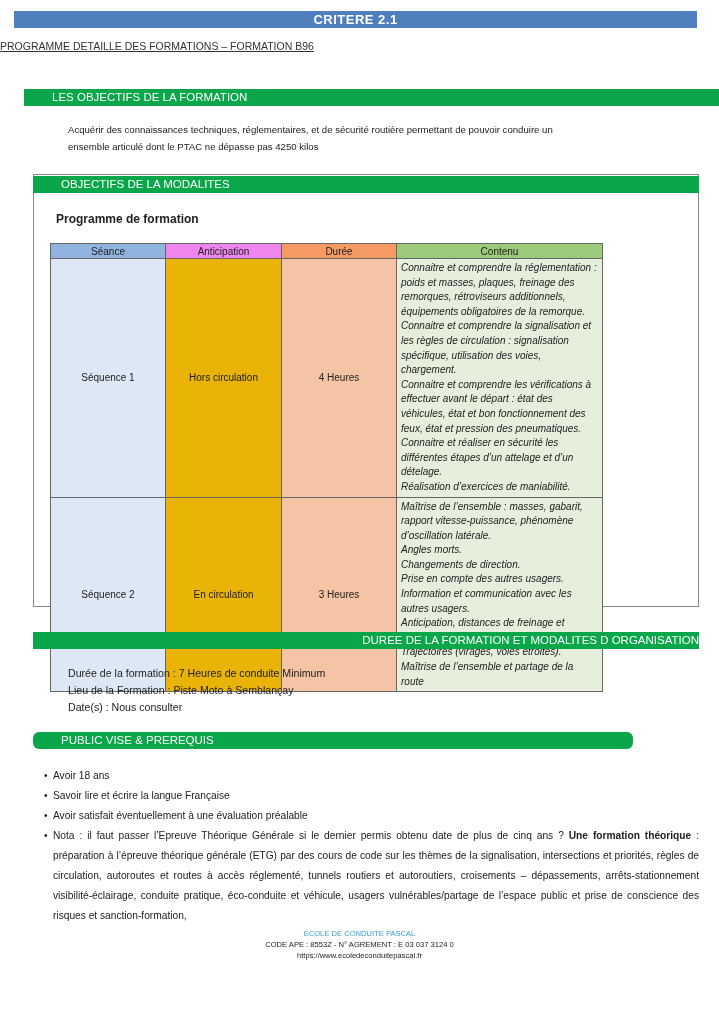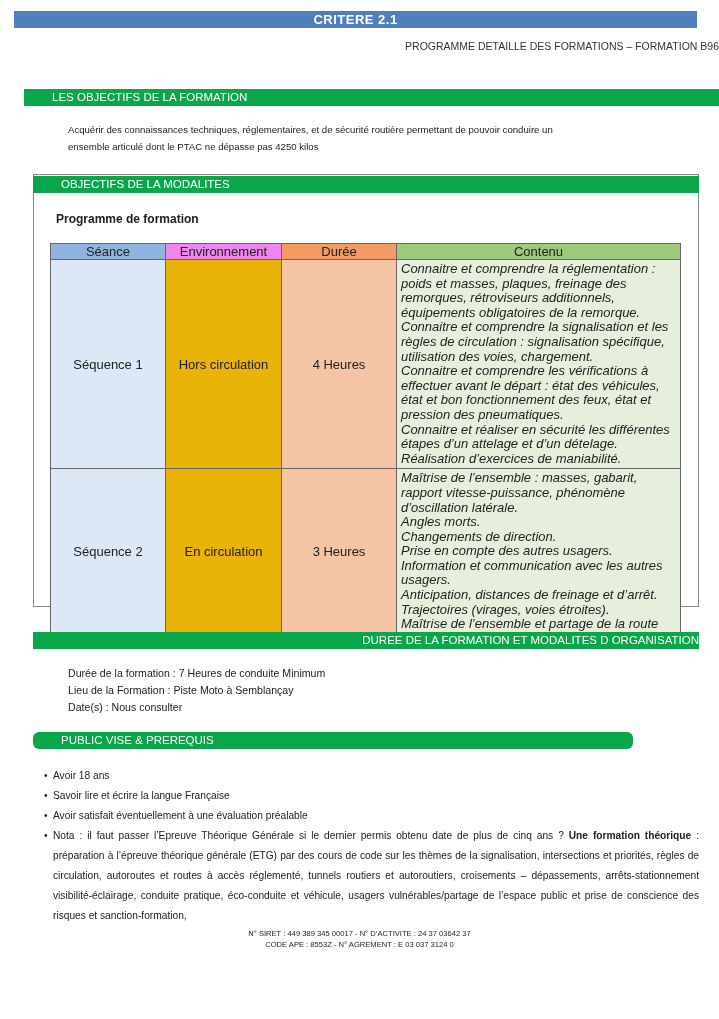--- a/index.html
+++ b/index.html
@@ -6,39 +6,39 @@
   body {
     width: 719px; height: 1019px; position: relative; overflow: hidden;
     font-family: "Liberation Sans", sans-serif; color: #222;
   }
   .critere {
     position: absolute; left: 14px; top: 11px; width: 683px; height: 17px;
     background: #4f7fbd; color: #fff; text-align: center;
     font-weight: bold; font-size: 13px; line-height: 17px; letter-spacing: 0.5px;
   }
   .subtitle {
-    position: absolute; left: 0; top: 40px; width: 719px; text-align: right;
-    font-size: 10.5px; color: #333;
+    position: absolute; left: 0; top: 40px; width: 719px; text-align: left;
+    font-size: 10.5px; color: #333; text-decoration: underline;
   }
   .green-bar {
     position: absolute; background: #0aa74a; color: #fff;
     font-size: 11.5px; line-height: 17px; height: 17px; padding-left: 28px;
     box-sizing: border-box; font-weight: normal;
   }
   .para { position: absolute; font-size: 9.6px; color: #222; line-height: 17px; }
   .box {
     position: absolute; left: 33px; top: 174px; width: 666px; height: 433px;
     border: 1px solid #888; box-sizing: border-box;
   }
   .prog-title {
     position: absolute; left: 56px; top: 212px; font-size: 12px; font-weight: bold; color: #222;
   }
   table.prog {
-    position: absolute; left: 50px; top: 243px; width: 631px;
-    border-collapse: collapse; font-size: 13px; color: #222;
+    position: absolute; left: 50px; top: 243px; width: 553px;
+    border-collapse: collapse; font-size: 10px; color: #222;
   }
   table.prog th, table.prog td { border: 1px solid #666; }
   table.prog th { font-weight: normal; height: 14px; padding: 0; text-align: center; }
   th.c1 { background: #8fb4e0; width: 114px; }
   th.c2 { background: #ee86ee; width: 115px; }
   th.c3 { background: #f59a62; width: 114px; }
   th.c4 { background: #9dc97b; }
   td.c1 { background: #dce8f5; text-align: center; }
   td.c2 { background: #eab308; text-align: center; }
   td.c3 { background: #f4c4a4; text-align: center; }
@@ -67,21 +67,21 @@
 <div class="para" style="left:68px; top:138px;">ensemble articulé dont le PTAC ne dépasse pas 4250 kilos</div>
 
 <div class="box"></div>
 <div class="green-bar" style="left:33px; top:176px; width:666px;">OBJECTIFS DE LA  MODALITES</div>
 <div class="prog-title">Programme de formation</div>
 
 <table class="prog">
   <thead>
     <tr>
       <th class="c1">Séance</th>
-      <th class="c2">Environnement</th>
+      <th class="c2">Anticipation</th>
       <th class="c3">Durée</th>
       <th class="c4">Contenu</th>
     </tr>
   </thead>
   <tbody>
     <tr class="r1">
       <td class="c1">Séquence 1</td>
       <td class="c2">Hors circulation</td>
       <td class="c3">4 Heures</td>
       <td class="c4">
@@ -129,15 +129,16 @@
     <span class="dot">•</span>
     <span>Avoir satisfait éventuellement à une évaluation préalable</span>
   </div>
   <div class="bullet nota">
     <span class="dot">•</span>
     <span>Nota : il faut passer l’Epreuve Théorique Générale si le dernier permis obtenu date de plus de cinq ans ? </span><b>Une formation théorique</b><span> : préparation à l’épreuve théorique générale (ETG) par des cours de code sur les thèmes de la signalisation, intersections et priorités, règles de circulation, autoroutes et routes à accès réglementé, tunnels routiers et autoroutiers, croisements – dépassements, arrêts-stationnement visibilité-éclairage, conduite pratique, éco-conduite et véhicule, usagers vulnérables/partage de l’espace public et prise de conscience des risques et sanction-formation,</span>
   </div>
 </div>
 
 <div class="footer">
-  <div>N° SIRET : 449 389 345 00017 - N° D’ACTIVITE : 24 37 03642  37</div>
+  <div class="org">ECOLE DE CONDUITE PASCAL</div>
   <div>CODE APE : 8553Z - N° AGREMENT : E 03 037 3124 0</div>
+  <div>https://www.ecoledeconduitepascal.fr</div>
 </div>
 
 </body></html>

